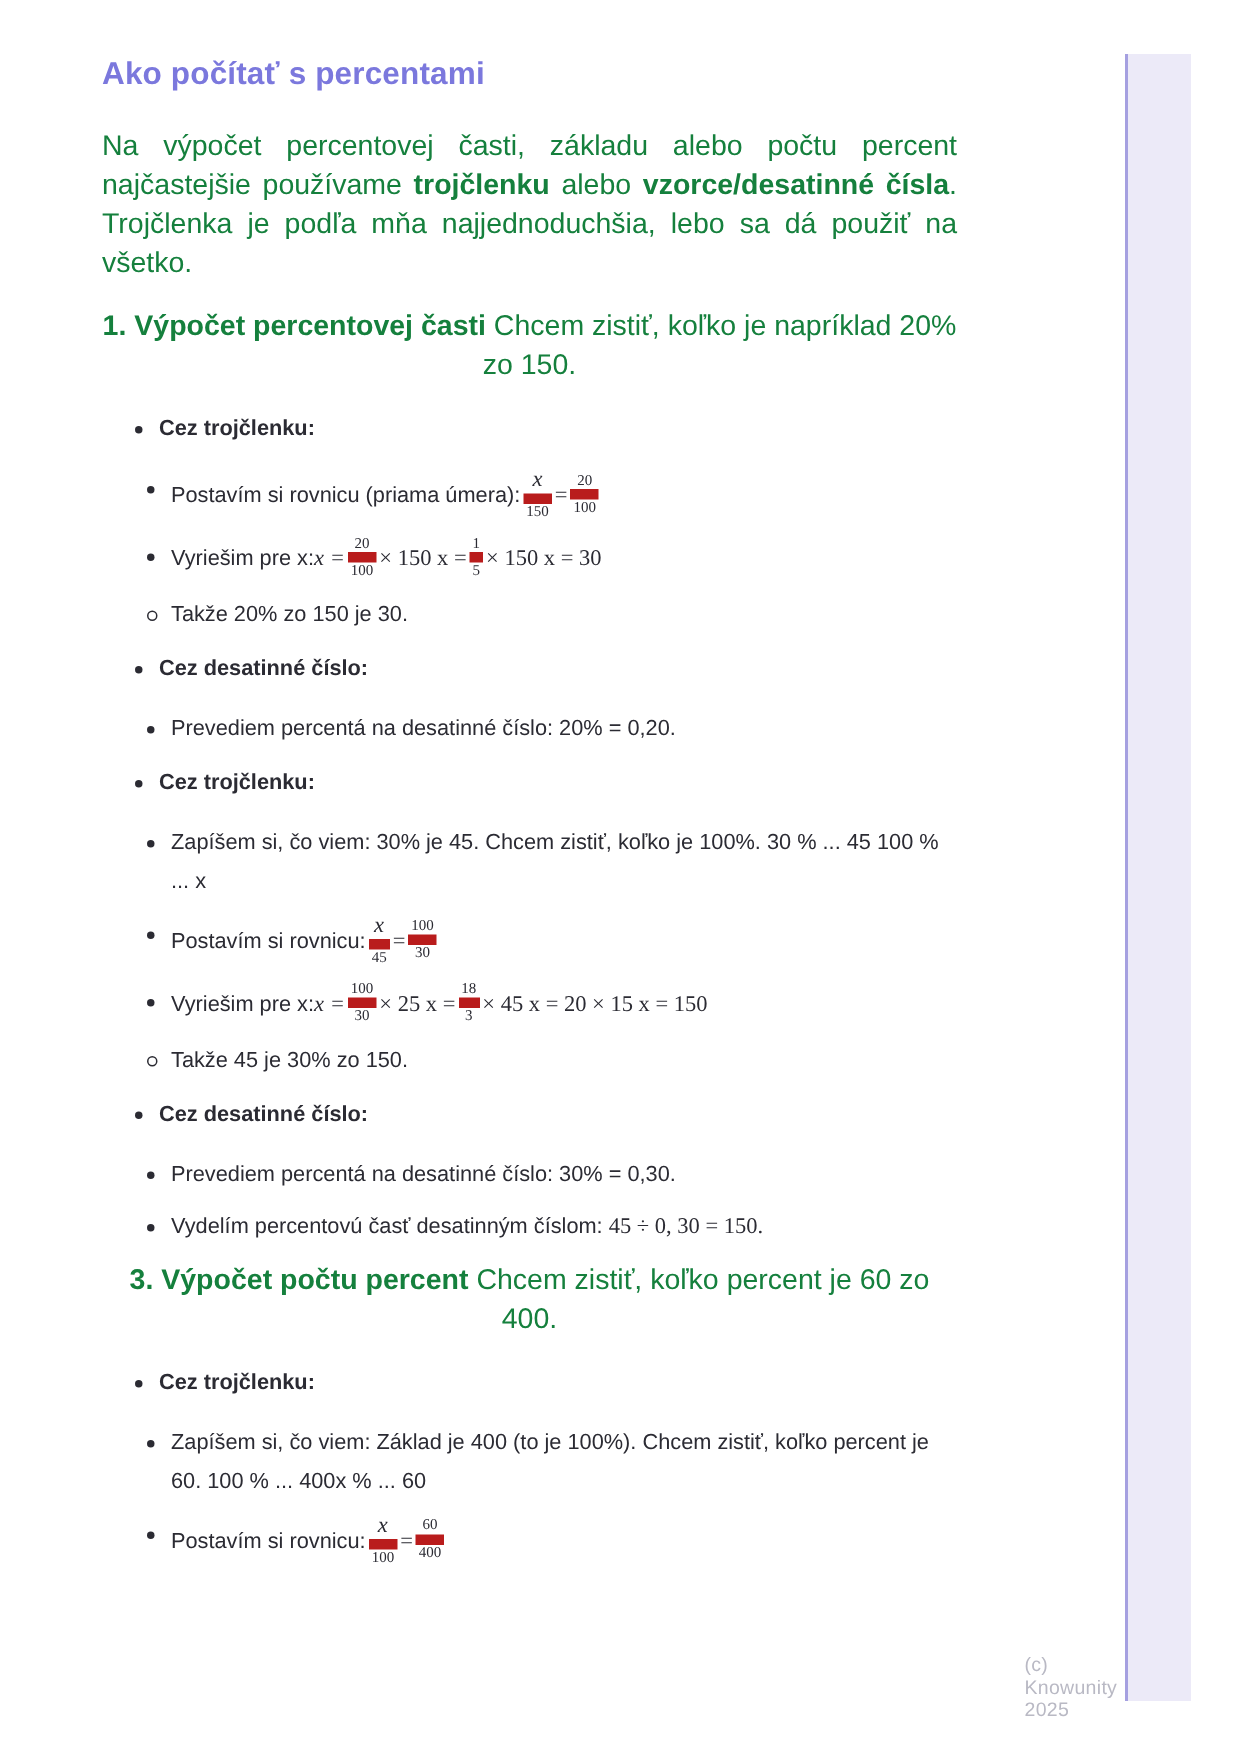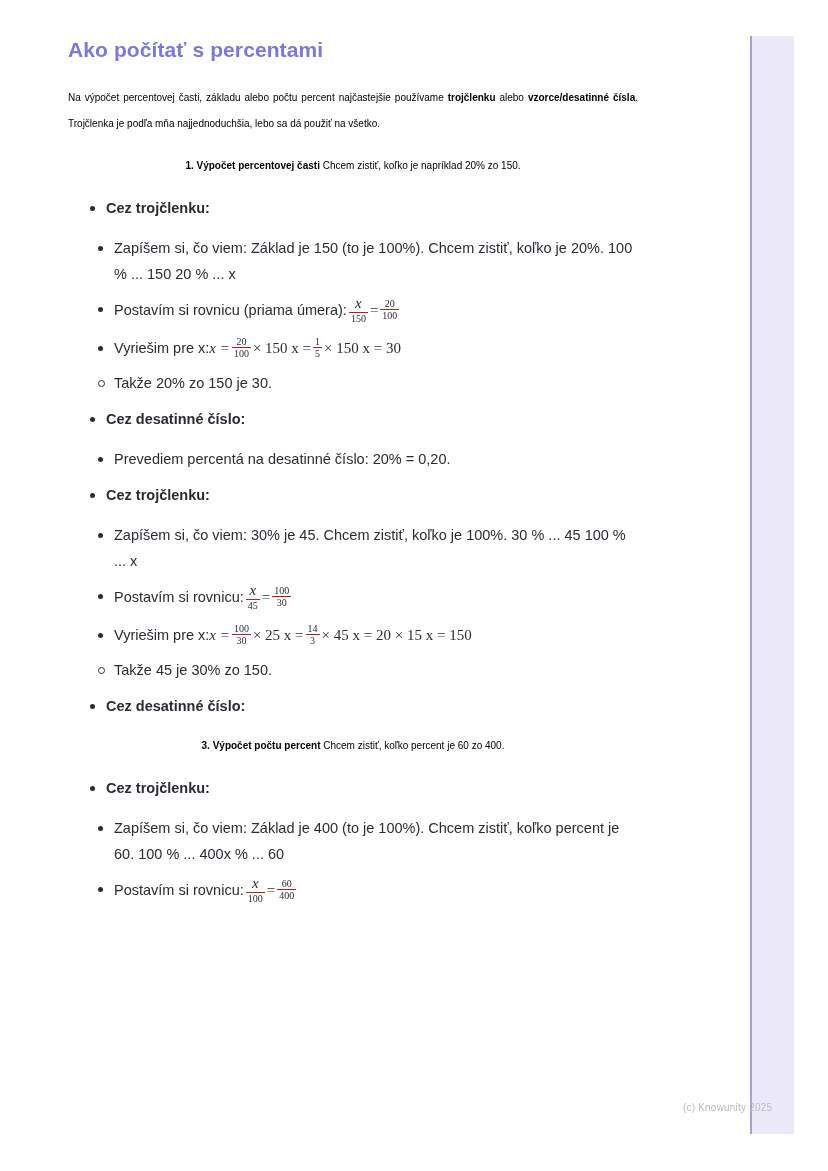--- a/index.html
+++ b/index.html
@@ -14,21 +14,20 @@
     font-family: "Liberation Sans", sans-serif;
     color: #2b2b33;
     overflow: hidden;
   }
   .page {
     position: absolute;
     left: 0; top: 0;
     width: 764px;
     height: 1171px;
     background: #ffffff;
-    padding-left: 12px;
   }
   
   .right-strip {
     position: absolute;
     top: 36px;
     left: 750px;
     width: 42px;
     height: 1098px;
     background: #eceaf8;
     border-left: 2px solid #a5a0e0;
@@ -41,25 +40,25 @@
   }
   h1.title {
     font-size: 21px;
     line-height: 27px;
     color: #7b78dd;
     margin: 0 0 22px 0;
     font-weight: bold;
     letter-spacing: 0.1px;
   }
   p.para {
-    font-size: 10px;
+    font-size: 19px;
     line-height: 26px;
     margin: 0 0 16px 0;
     text-align: justify;
-    color: #000000;
+    color: #15803d;
   }
   p.para.nojust { text-align: center; }
   .b { font-weight: bold; }
   ul {
     margin: 0 0 14px 0;
     padding-left: 26px;
     list-style: none;
   }
   ul.lvl1 { padding-left: 22px; margin-top: 6px; }
   ul.lvl2 { padding-left: 30px; margin-top: 4px; margin-bottom: 10px; }
@@ -112,26 +111,26 @@
     text-align: center;
     font-family: "Liberation Serif", serif;
     font-style: normal;
     font-size: 10px;
     line-height: 1.15;
     margin: 0 2px;
     position: relative;
     top: -1px;
   }
   .frac .num { display: block; padding: 0 2px; }
-  .frac .den { display: block; padding: 0 2px; border-top: 1px solid #b91c1c; }
+  .frac .den { display: block; padding: 0 2px; border-top: 7px solid #b91c1c; }
   .watermark {
     position: absolute;
     left: 683px;
     top: 1102px;
-    font-size: 10px;
+    font-size: 13px;
     color: #b9b9c4;
     letter-spacing: 0.2px;
   }
 </style>
 </head>
 <body>
 
 <div class="page">
 
   <div class="right-strip"></div>
@@ -141,46 +140,49 @@
     <h1 class="title">Ako počítať s percentami</h1>
 
     <p class="para"><span>Na výpočet percentovej časti, základu alebo počtu percent najčastejšie používame </span><span class="b">trojčlenku</span><span> alebo </span><span class="b">vzorce/desatinné čísla</span><span>. Trojčlenka je podľa mňa najjednoduchšia, lebo sa dá použiť na všetko.</span></p>
 
     <p class="para nojust"><span class="b">1. Výpočet percentovej časti</span><span> Chcem zistiť, koľko je napríklad 20% zo 150.</span></p>
 
     <ul class="lvl1">
       <li class="disc bold-head">Cez trojčlenku:</li>
     </ul>
     <ul class="lvl2">
-      <li class="disc">Zapíšem si, čo viem: Základ je 150 (to je 100%). Chcem zistiť, koľko je 20%. 100 % ... 150 20 % ... x</li>
       <li class="disc"><span>Postavím si rovnicu (priama úmera):</span><span class="frac"><span class="num math">x</span><span class="den">150</span></span><span class="mathr">=</span><span class="frac"><span class="num">20</span><span class="den">100</span></span></li>
       <li class="disc"><span>Vyriešim pre x:</span><span class="math">x =</span><span class="frac"><span class="num">20</span><span class="den">100</span></span><span class="mathr">× 150  x =</span><span class="frac"><span class="num">1</span><span class="den">5</span></span><span class="mathr">× 150  x = 30</span></li>
       <li class="circle">Takže 20% zo 150 je 30.</li>
     </ul>
 
     <ul class="lvl1">
       <li class="disc bold-head">Cez desatinné číslo:</li>
     </ul>
     <ul class="lvl2">
       <li class="disc">Prevediem percentá na desatinné číslo: 20% = 0,20.</li>
     </ul>
 
 
     <ul class="lvl1">
       <li class="disc bold-head">Cez trojčlenku:</li>
     </ul>
     <ul class="lvl2">
       <li class="disc">Zapíšem si, čo viem: 30% je 45. Chcem zistiť, koľko je 100%. 30 % ... 45 100 % ... x</li>
       <li class="disc"><span>Postavím si rovnicu:</span><span class="frac"><span class="num math">x</span><span class="den">45</span></span><span class="mathr">=</span><span class="frac"><span class="num">100</span><span class="den">30</span></span></li>
-      <li class="disc"><span>Vyriešim pre x:</span><span class="math">x =</span><span class="frac"><span class="num">100</span><span class="den">30</span></span><span class="mathr">× 25  x =</span><span class="frac"><span class="num">14</span><span class="den">3</span></span><span class="mathr">× 45  x = 20 × 15  x = 150</span></li>
+      <li class="disc"><span>Vyriešim pre x:</span><span class="math">x =</span><span class="frac"><span class="num">100</span><span class="den">30</span></span><span class="mathr">× 25  x =</span><span class="frac"><span class="num">18</span><span class="den">3</span></span><span class="mathr">× 45  x = 20 × 15  x = 150</span></li>
       <li class="circle">Takže 45 je 30% zo 150.</li>
     </ul>
 
     <ul class="lvl1">
       <li class="disc bold-head">Cez desatinné číslo:</li>
+    </ul>
+    <ul class="lvl2">
+      <li class="disc">Prevediem percentá na desatinné číslo: 30% = 0,30.</li>
+      <li class="disc"><span>Vydelím percentovú časť desatinným číslom: </span><span class="mathr">45 ÷ 0, 30 = 150.</span></li>
     </ul>
 
     <p class="para nojust"><span class="b">3. Výpočet počtu percent</span><span> Chcem zistiť, koľko percent je 60 zo 400.</span></p>
 
     <ul class="lvl1">
       <li class="disc bold-head">Cez trojčlenku:</li>
     </ul>
     <ul class="lvl2">
       <li class="disc">Zapíšem si, čo viem: Základ je 400 (to je 100%). Chcem zistiť, koľko percent je 60. 100 % ... 400x % ... 60</li>
       <li class="disc"><span>Postavím si rovnicu:</span><span class="frac"><span class="num math">x</span><span class="den">100</span></span><span class="mathr">=</span><span class="frac"><span class="num">60</span><span class="den">400</span></span></li>

